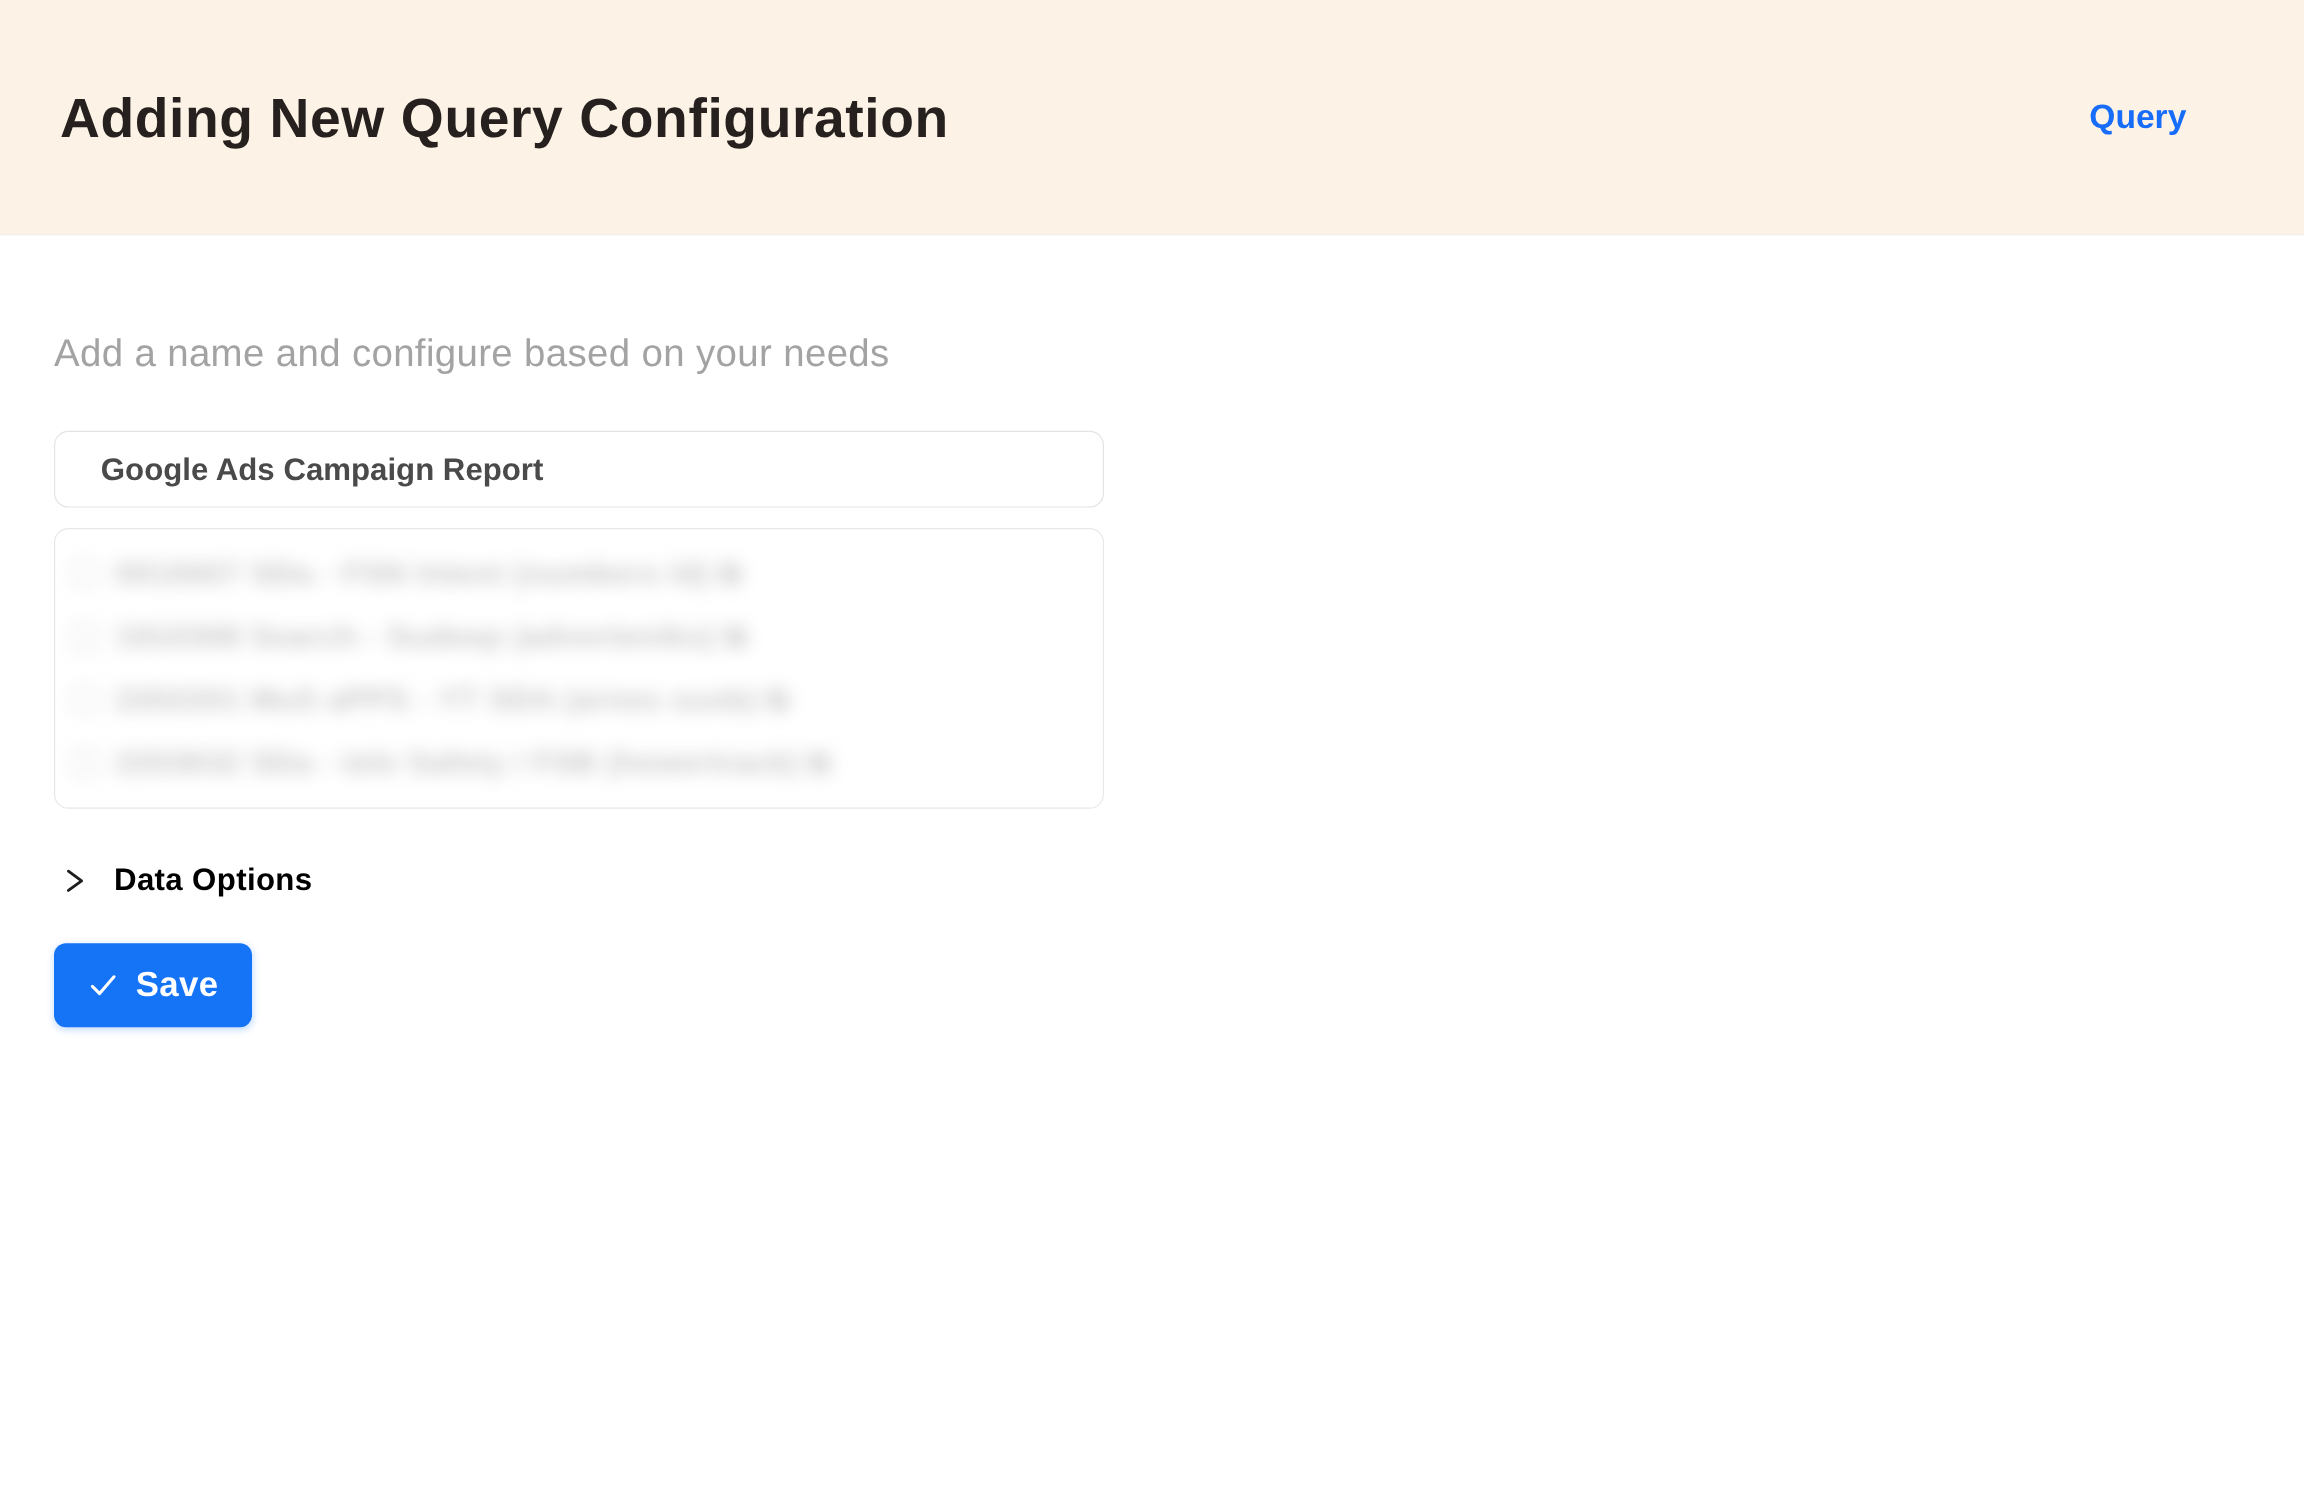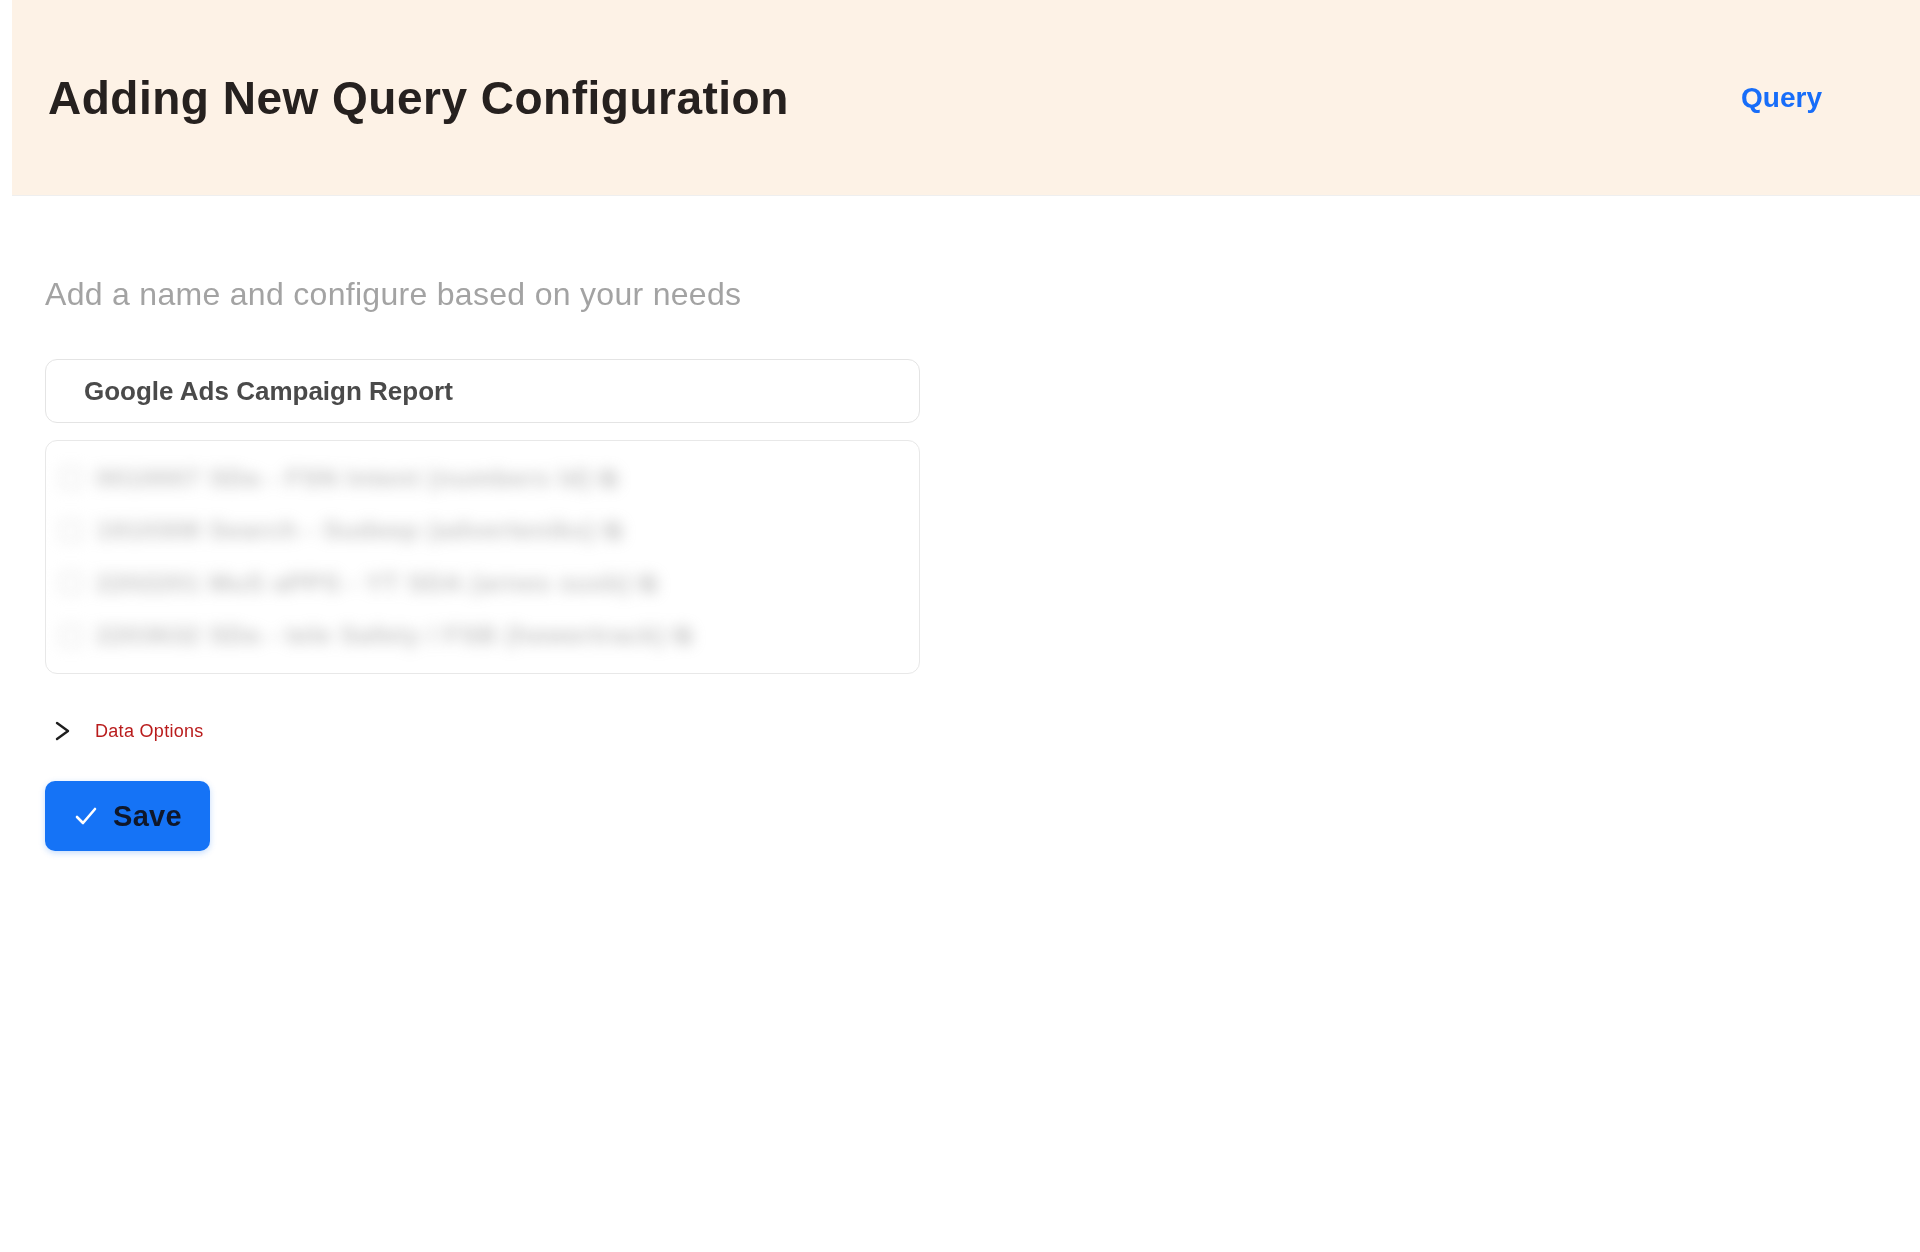--- a/index.html
+++ b/index.html
@@ -12,21 +12,21 @@
     --text-gray:#A3A3A3;
     --border-gray:#E4E4E4;
   }
   *{margin:0;padding:0;box-sizing:border-box;}
   html,body{width:1920px;height:1252px;background:#ffffff;
     font-family:"Liberation Sans","DejaVu Sans",sans-serif;}
   .page{width:1920px;height:1252px;background:#fff;overflow:hidden;position:relative;}
 
   
   .header{height:196px;background:var(--header-bg);display:flex;align-items:center;
-    justify-content:space-between;padding:0 98px 0 36px;border-bottom:1px solid #EFEFEF;margin-left:12px;}
+    justify-content:space-between;padding:0 98px 0 50px;border-bottom:1px solid #EFEFEF;}
   .header-title{font-size:46px;font-weight:800;color:#26211F;letter-spacing:.5px;}
   .close-link{font-size:28px;font-weight:700;color:var(--link-blue);cursor:pointer;text-decoration:none;}
 
   
   .content{padding:79px 45px 0 45px;}
   .section-heading{font-size:34px;font-weight:700;color:#2B2B2B;letter-spacing:.3px;}
   .section-subheading{margin-top:1px;font-size:32px;font-weight:400;color:var(--text-gray);letter-spacing:.3px;}
 
   .name-row{margin-top:46px;display:flex;align-items:center;}
   .name-input{width:875px;height:64px;border:1px solid var(--border-gray);border-radius:12px;
@@ -40,27 +40,27 @@
 
   .accounts-label{margin-top:47px;font-size:26px;font-weight:700;color:#2B2B2B;letter-spacing:.2px;}
   .accounts-box{margin-top:17px;width:875px;height:234px;border:1px solid #E8E8E8;border-radius:12px;
     padding:16px 14px;display:flex;flex-direction:column;justify-content:space-between;background:#fff;}
   .account-row{display:flex;align-items:center;gap:14px;height:42px;
     filter:blur(7px);opacity:.5;}
   .account-checkbox{width:22px;height:22px;min-width:22px;border:2px solid #B9B9B9;border-radius:5px;background:#fff;}
   .account-text{font-size:26px;font-weight:700;color:#8F8F8F;white-space:nowrap;letter-spacing:.5px;}
 
   .data-options{margin-top:44px;display:flex;align-items:center;gap:22px;cursor:pointer;padding-left:6px;}
-  .data-options-label{font-size:18px;font-weight:400;color:#b91c1c;letter-spacing:.3px;}
+  .data-options-label{font-size:26px;font-weight:700;color:#000000;letter-spacing:.3px;}
   .chevron-right{display:inline-flex;}
 
   .save-button{margin-top:37px;width:165px;height:70px;background:var(--accent-blue);
     border:none;border-radius:10px;display:flex;align-items:center;justify-content:center;gap:14px;
     cursor:pointer;box-shadow:0 2px 6px rgba(21,115,246,.25);}
-  .save-button span{color:#0f172a;font-size:29px;font-weight:700;letter-spacing:.3px;}
+  .save-button span{color:#ffffff;font-size:29px;font-weight:700;letter-spacing:.3px;}
 </style>
 </head>
 <body>
 
 <div class="page">
 
   <div class="header">
     <div class="header-title">Adding New Query Configuration</div>
     <a class="close-link">Query</a>
   </div>

